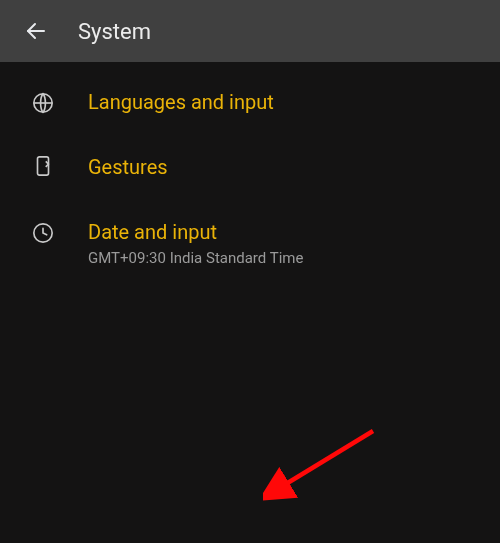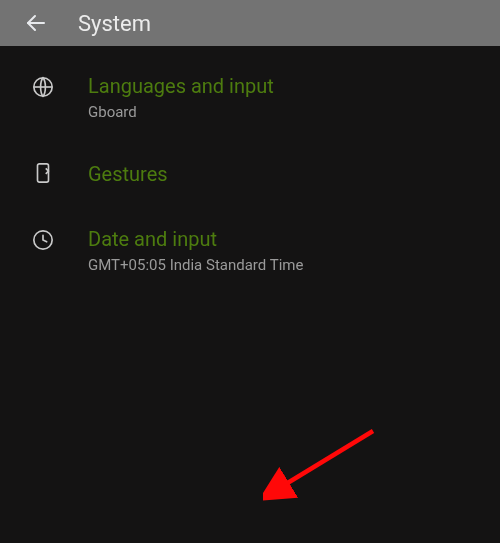--- a/index.html
+++ b/index.html
@@ -10,22 +10,22 @@
     body {
       width: 500px;
       height: 543px;
       background: #141313;
       font-family: Roboto, "Segoe UI", Arial, sans-serif;
       color: #e8eaed;
       overflow: hidden;
       position: relative;
     }
     .header {
-      background: #737373;
-      height: 46px;
+      background: #404040;
+      height: 62px;
       display: flex;
       align-items: center;
       padding: 0 16px;
     }
     .back-btn {
       width: 40px;
       height: 40px;
       display: flex;
       align-items: center;
       justify-content: center;
@@ -61,21 +61,21 @@
       margin-top: 0;
     }
     .text-wrap {
       margin-left: 30px;
       display: flex;
       flex-direction: column;
     }
     .item-title {
       font-size: 20px;
       font-weight: 400;
-      color: #4d7c0f;
+      color: #eab308;
       line-height: 1.25;
     }
     .item-sub {
       font-size: 15px;
       color: #9a9a9a;
       margin-top: 4px;
       line-height: 1.25;
     }
     svg { display: block; }
     .arrow {
@@ -103,21 +103,20 @@
   <div class="item">
     <div class="icon-wrap">
       <svg width="22" height="22" viewBox="0 0 24 24" fill="none" stroke="#c9c9c9" stroke-width="1.8">
         <circle cx="12" cy="12" r="10"></circle>
         <line x1="2" y1="12" x2="22" y2="12"></line>
         <path d="M12 2 C8.5 6 8.5 18 12 22 C15.5 18 15.5 6 12 2 Z"></path>
       </svg>
     </div>
     <div class="text-wrap">
       <div class="item-title">Languages and input</div>
-      <div class="item-sub">Gboard</div>
     </div>
   </div>
 
   <div class="item single">
     <div class="icon-wrap">
       <svg width="22" height="22" viewBox="0 0 24 24" fill="none" stroke="#c9c9c9" stroke-width="1.8" stroke-linejoin="round">
         <rect x="6" y="2" width="12" height="20" rx="2"></rect>
         <polyline points="15 7 18 10 15 13" fill="none"></polyline>
       </svg>
     </div>
@@ -128,21 +127,21 @@
 
   <div class="item">
     <div class="icon-wrap">
       <svg width="22" height="22" viewBox="0 0 24 24" fill="none" stroke="#c9c9c9" stroke-width="1.8" stroke-linecap="round">
         <circle cx="12" cy="12" r="10"></circle>
         <polyline points="12 7 12 12 16 14"></polyline>
       </svg>
     </div>
     <div class="text-wrap">
       <div class="item-title">Date and input</div>
-      <div class="item-sub">GMT+05:05 India Standard Time</div>
+      <div class="item-sub">GMT+09:30 India Standard Time</div>
     </div>
   </div>
 
 
 
 </div>
 
 <svg class="arrow" width="120" height="80" viewBox="0 0 120 80">
   <defs>
     <marker id="ah" markerWidth="8" markerHeight="8" refX="2" refY="4" orient="auto">

